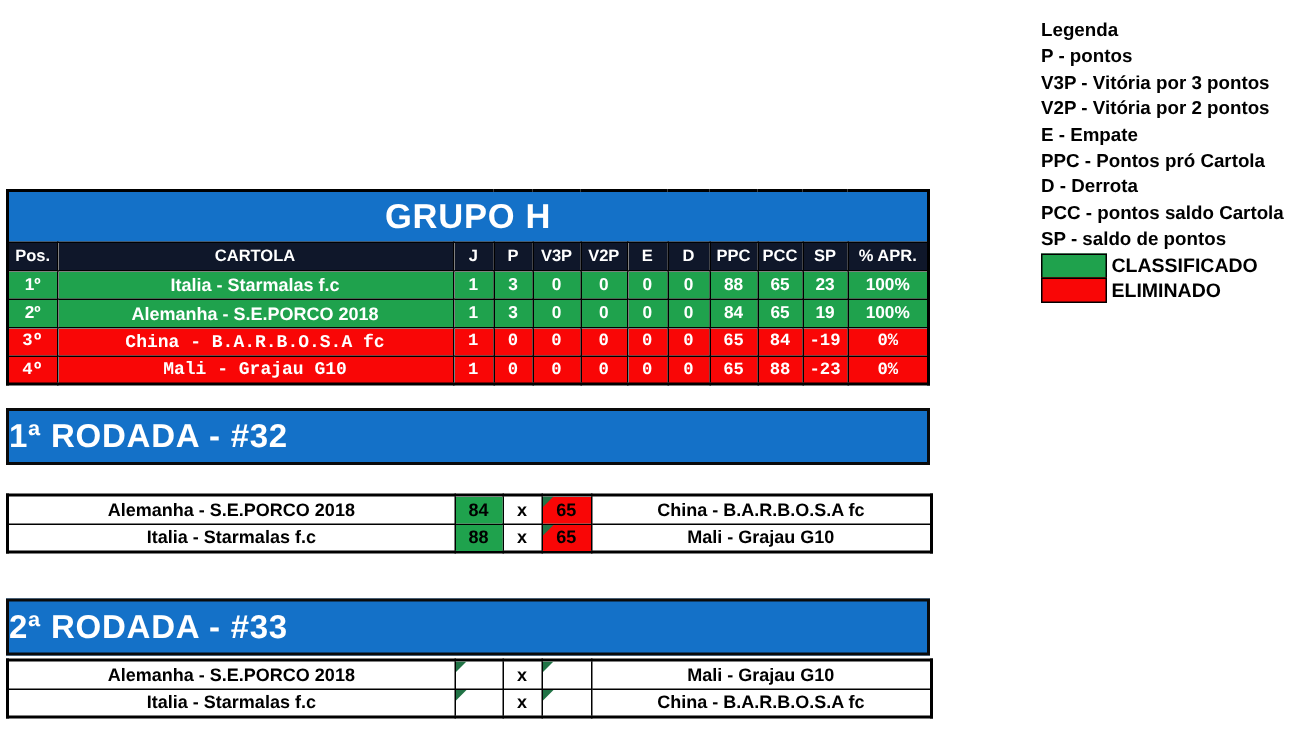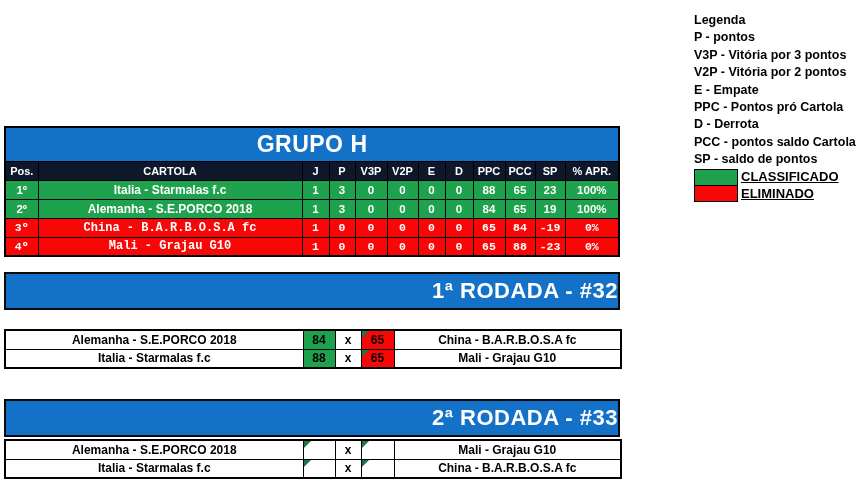--- a/index.html
+++ b/index.html
@@ -15,32 +15,32 @@
   .group-table td, .group-table th { border:1px solid #000; padding:0; text-align:center; vertical-align:middle; overflow:hidden; white-space:nowrap; }
   .gt-title { background:#1471C8; color:#fff; font-size:23px; height:34px; letter-spacing:0.5px; }
   .gt-head th { background:#0f172a; color:#fff; font-size:11px; height:19px; }
   .gt-row td { font-size:11.5px; height:19px; color:#fff; }
   .gt-row.classified td { background:#1FA24D; }
   .gt-row.eliminated td { background:#F90606;font-family:Liberation Mono, monospace; }
   .gt-row td.team { font-size:12px; }
 
   
   .legend { position:absolute; left:694px; top:12px; color:#000; font-size:12.5px; line-height:17.4px; white-space:nowrap; }
-  .swatch-row { display:flex; align-items:center; height:17px;text-decoration:underline; }
+  .swatch-row { display:flex; align-items:center; height:17px; }
   .swatch { width:44px; height:17px; border:1px solid #000; flex:0 0 auto; margin-right:3px; }
   .swatch.green { background:#1FA24D; }
   .swatch.red { background:#F90606; margin-top:-1px; }
   .swatch-row + .swatch-row .swatch { margin-top:-1px; }
   .swatch-label { font-size:13px; }
 
   
   .round-band {
     position:absolute; left:4px; width:616px; height:38px;
     background:#1471C8; border:2px solid #0a0a0a; color:#fff;
-    font-size:22px; text-align:right; line-height:33px; letter-spacing:0.5px;
+    font-size:22px; text-align:left; line-height:33px; letter-spacing:0.5px;
   }
   .band-1 { top:272px; }
   .band-2 { top:381px;margin-top:18px; }
 
   
   .match-table { left:4px; width:616px; border:2px solid #000; }
   .match-table td { border:1px solid #000; padding:0; text-align:center; vertical-align:middle; font-size:12px; height:19px; color:#000; position:relative; overflow:hidden; white-space:nowrap; }
   .mt-1 { top:329px; }
   .mt-2 { top:439px; }
   .sc-green { background:#1FA24D; color:#fff; }

